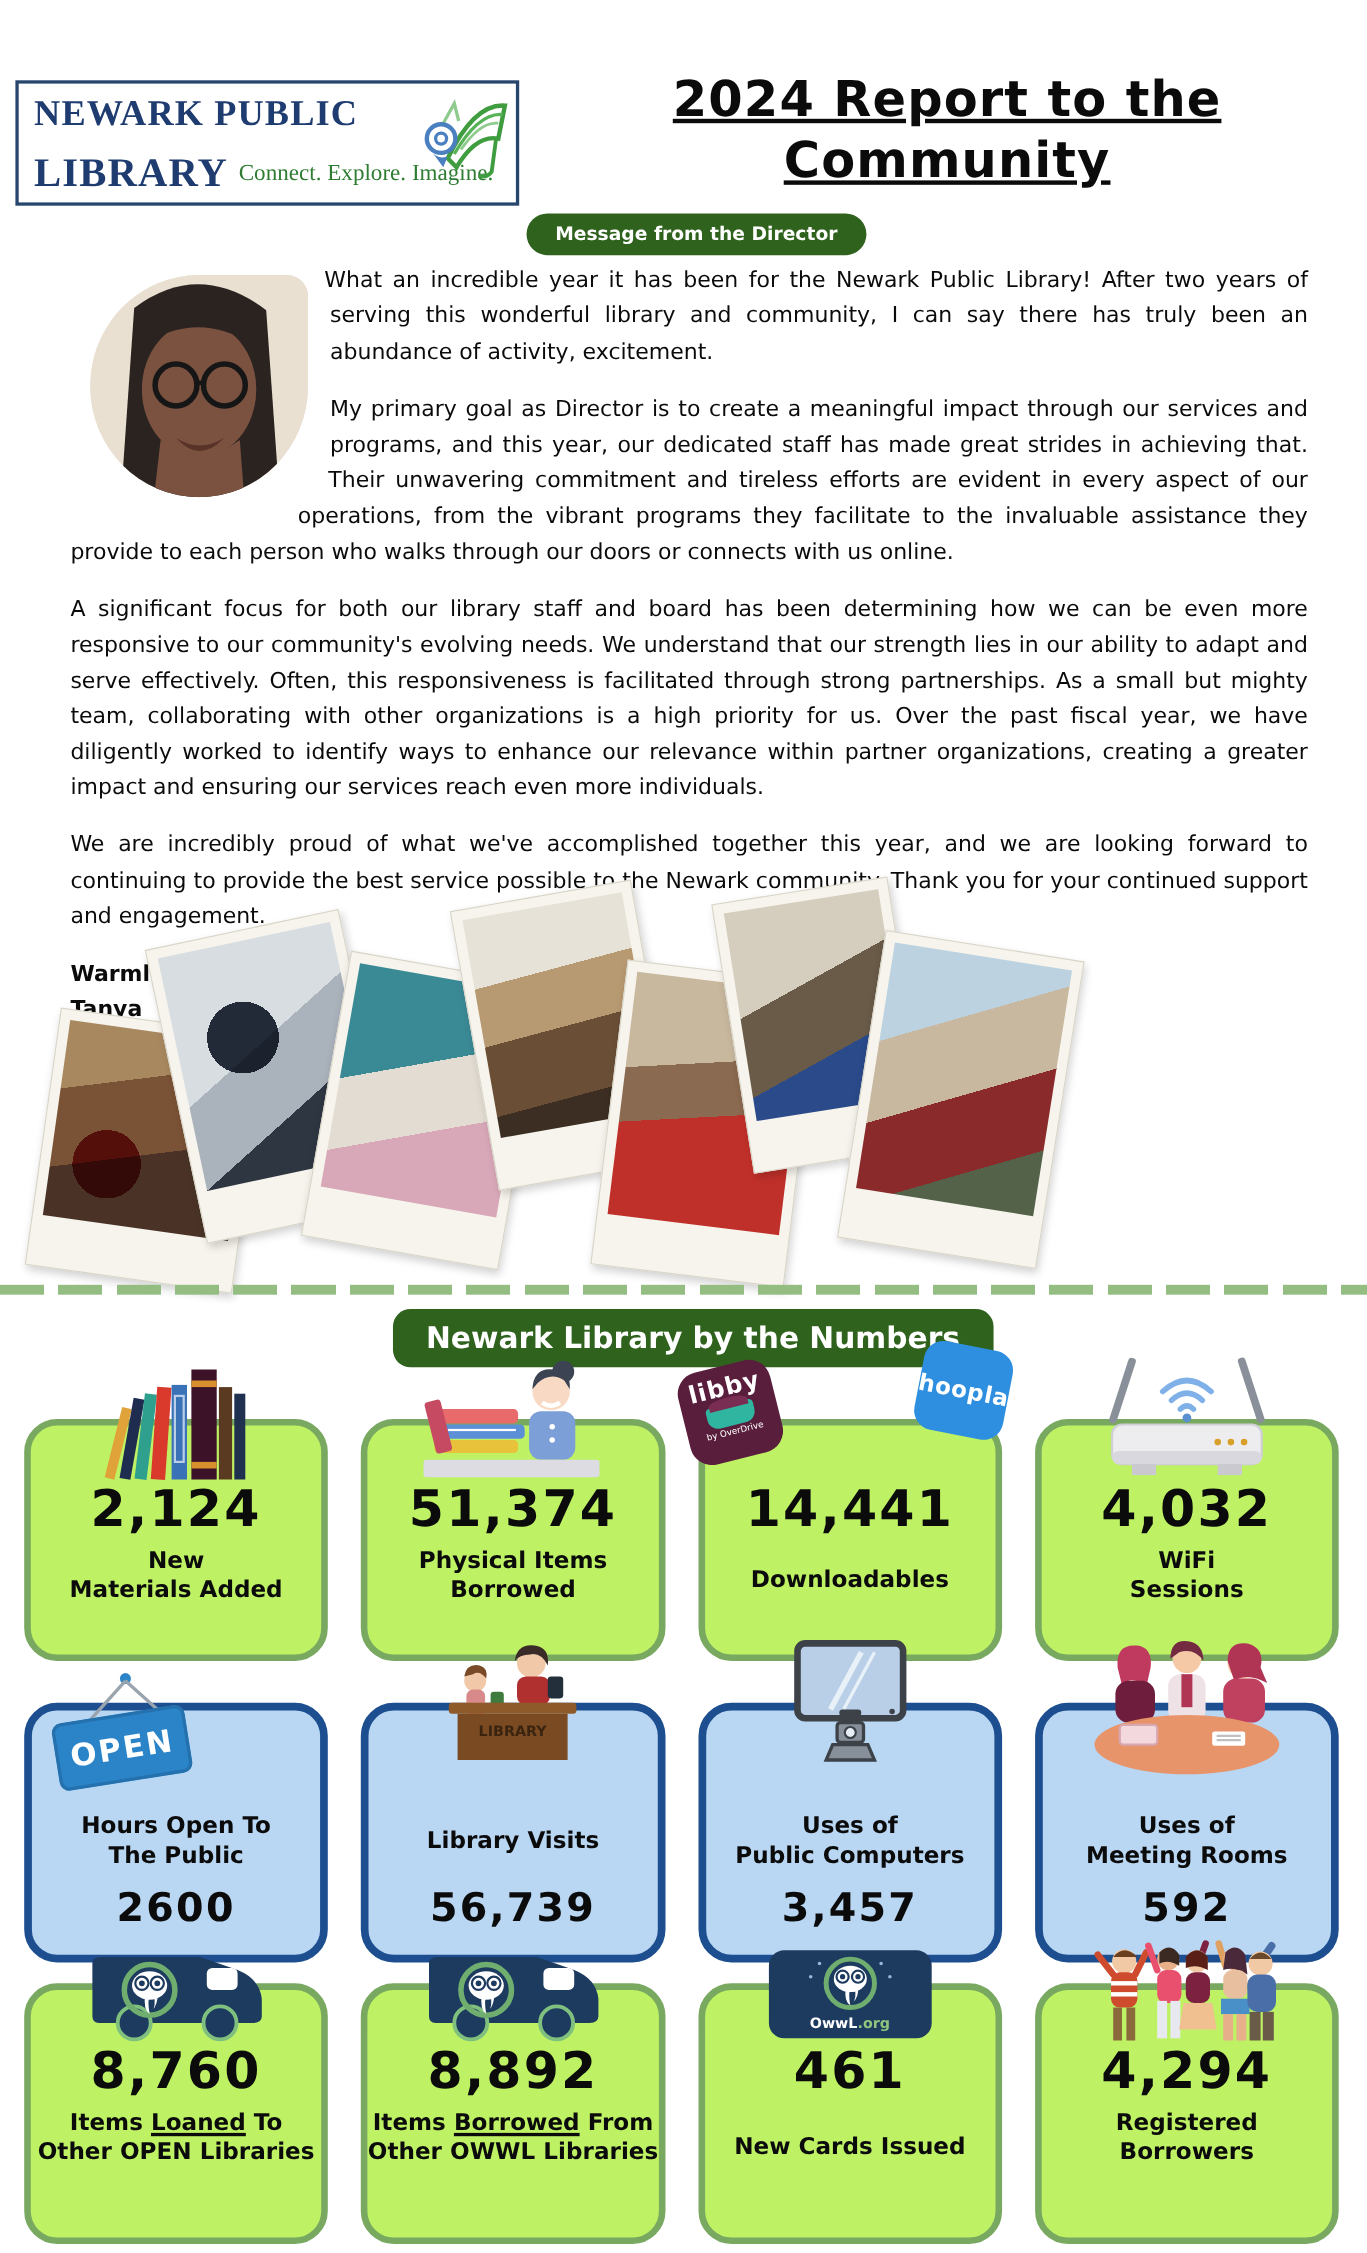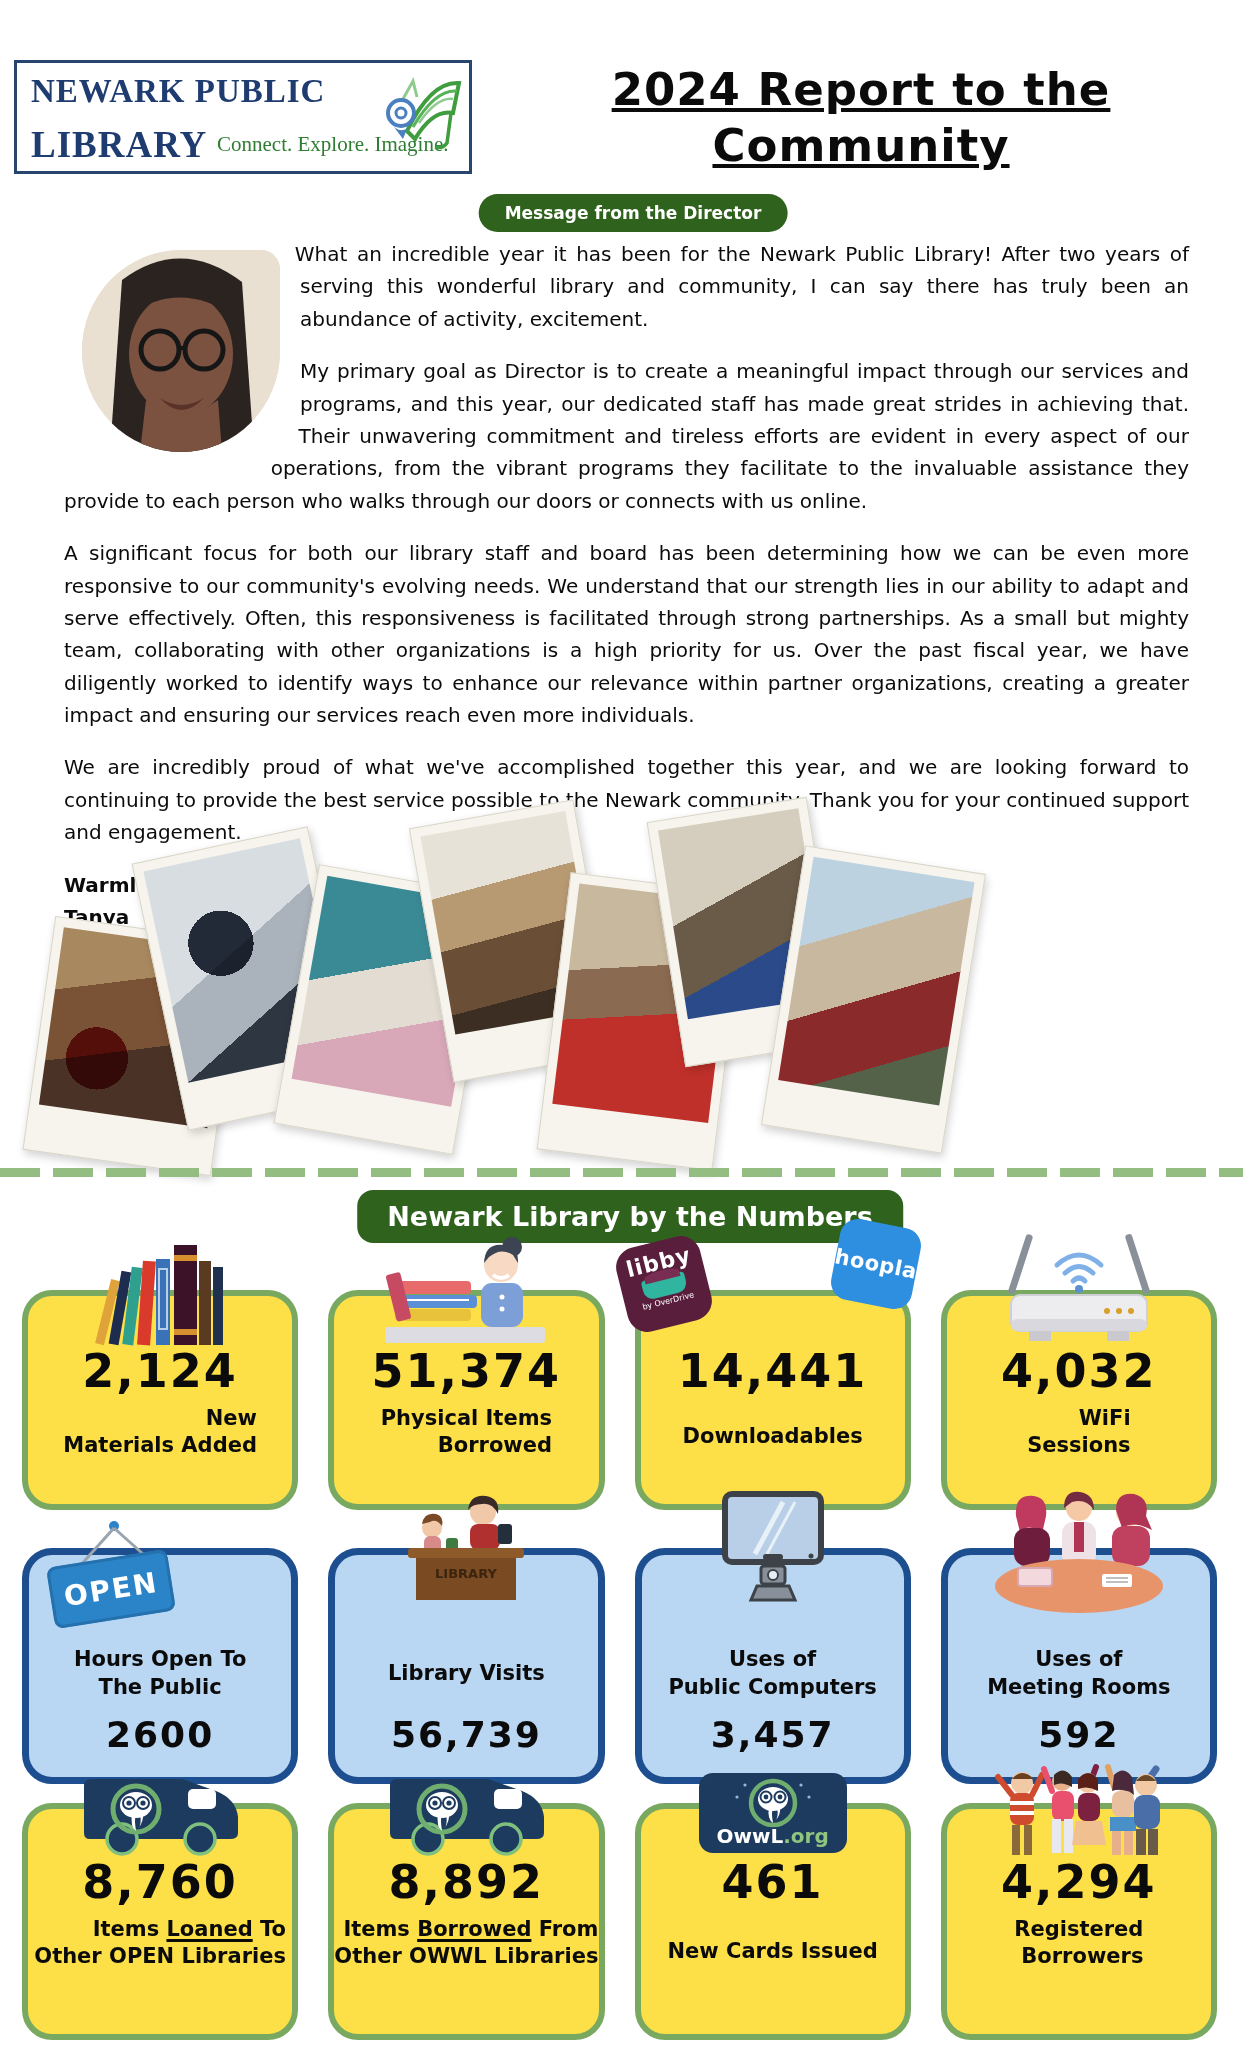--- a/index.html
+++ b/index.html
@@ -1,20 +1,20 @@
 <!DOCTYPE html>
 <html><head>
 <meta charset="utf-8">
 <style>
   html,body{margin:0;padding:0;background:#fff;}
   .page{position:relative;width:1243px;height:2048px;background:#ffffff;overflow:hidden;
         font-family:"DejaVu Sans","Liberation Sans",sans-serif;color:#0b0b0b;}
 
   
-  .header{position:absolute;top:48px;left:14px;right:24px;display:flex;align-items:center;gap:31px;}
+  .header{position:absolute;top:48px;left:14px;right:24px;display:flex;align-items:flex-end;gap:31px;}
   .logo-box{position:relative;width:452px;height:108px;border:3px solid #27466e;background:#fff;flex:0 0 auto;}
   .logo-line1{position:absolute;top:10px;left:14px;font-family:"Liberation Serif","DejaVu Serif",serif;
               font-weight:700;font-size:33px;color:#1f3c70;letter-spacing:1px;}
   .logo-line2{position:absolute;bottom:8px;left:14px;font-family:"Liberation Serif","DejaVu Serif",serif;
               font-weight:700;font-size:37px;color:#1f3c70;letter-spacing:1px;line-height:1;}
   .logo-tagline{position:absolute;bottom:14px;left:200px;font-family:"Liberation Serif","DejaVu Serif",serif;
               font-size:21px;color:#2e7d32;white-space:nowrap;}
   .logo-glyph{position:absolute;top:6px;right:4px;}
   .title{flex:1;text-align:center;font-weight:700;font-size:45px;line-height:1.25;
          white-space:pre-line;letter-spacing:1px;padding-top:2px;}
@@ -42,21 +42,21 @@
   
   .divider{position:absolute;left:0;right:0;top:1168px;height:9px;
            background:repeating-linear-gradient(90deg,#94be81 0 40px,transparent 40px 53px);}
 
   
   .stats{position:absolute;top:1245px;left:22px;right:26px;display:grid;
          grid-template-columns:repeat(4,1fr);grid-template-rows:265px 265px 265px;column-gap:30px;}
   .cell{position:relative;}
   .card{position:absolute;left:0;right:0;border-radius:30px;display:flex;flex-direction:column;
         align-items:center;text-align:center;z-index:1;}
-  .card.green{background:#fde047;border:6px solid #79a961;text-align:right;}
+  .card.green{background:#bef264;border:6px solid #79a961;}
   .card.blue{background:#b9d6f2;border:7px solid #1d4e8f;}
   .r1 .card{top:45px;height:208px;padding-top:50px;box-sizing:content-box;}
   .r2 .card{top:38px;height:222px;padding-top:0;}
   .r3 .card{top:28px;height:212px;padding-top:48px;box-sizing:content-box;}
   .r1 .card,.r3 .card{height:auto;bottom:0;}
   .value{font-size:46px;font-weight:700;letter-spacing:2px;line-height:1.1;}
   .label{font-size:21px;font-weight:600;line-height:1.32;white-space:pre-line;margin-top:8px;}
   .r2 .label-first{margin-top:88px;min-height:62px;display:flex;flex-direction:column;justify-content:center;}
   .r2 .value{font-size:36px;margin-top:10px;}
   .u{text-decoration:underline;text-decoration-thickness:2.5px;text-underline-offset:3px;}
@@ -73,21 +73,21 @@
   .app-libby .sub{font-size:8px;margin-top:1px;}
   .app-hoopla{position:absolute;right:-6px;top:-22px;width:82px;height:82px;border-radius:18px;background:#2e8fe0;
              transform:rotate(11deg);color:#fff;display:flex;align-items:center;justify-content:center;
              font-size:21px;font-weight:700;z-index:3;letter-spacing:0.5px;}
   .open-sign{position:absolute;left:20px;top:10px;z-index:3;width:150px;height:110px;}
   .open-plate{position:absolute;left:8px;top:38px;width:122px;height:62px;background:#2b84c8;border-radius:9px;
               transform:rotate(-9deg);display:flex;align-items:center;justify-content:center;color:#fff;
               font-weight:700;font-size:28px;letter-spacing:2px;box-shadow:inset 0 0 0 3px #2471ad;}
   .owl-card{width:148px;height:80px;background:#1d3a5f;border-radius:14px;position:relative;color:#fff;
             text-align:center;}
-  .owl-brand{position:absolute;bottom:5px;left:0;right:0;font-size:20px;font-weight:700;}
+  .owl-brand{position:absolute;bottom:5px;left:0;right:0;font-size:13px;font-weight:700;}
   .owl-brand .org{color:#8fc57f;}
 </style>
 </head>
 <body>
 
 <div class="page">
 
   <div class="header">
     <div class="logo-box">
       <div class="logo-line1">NEWARK PUBLIC</div>

